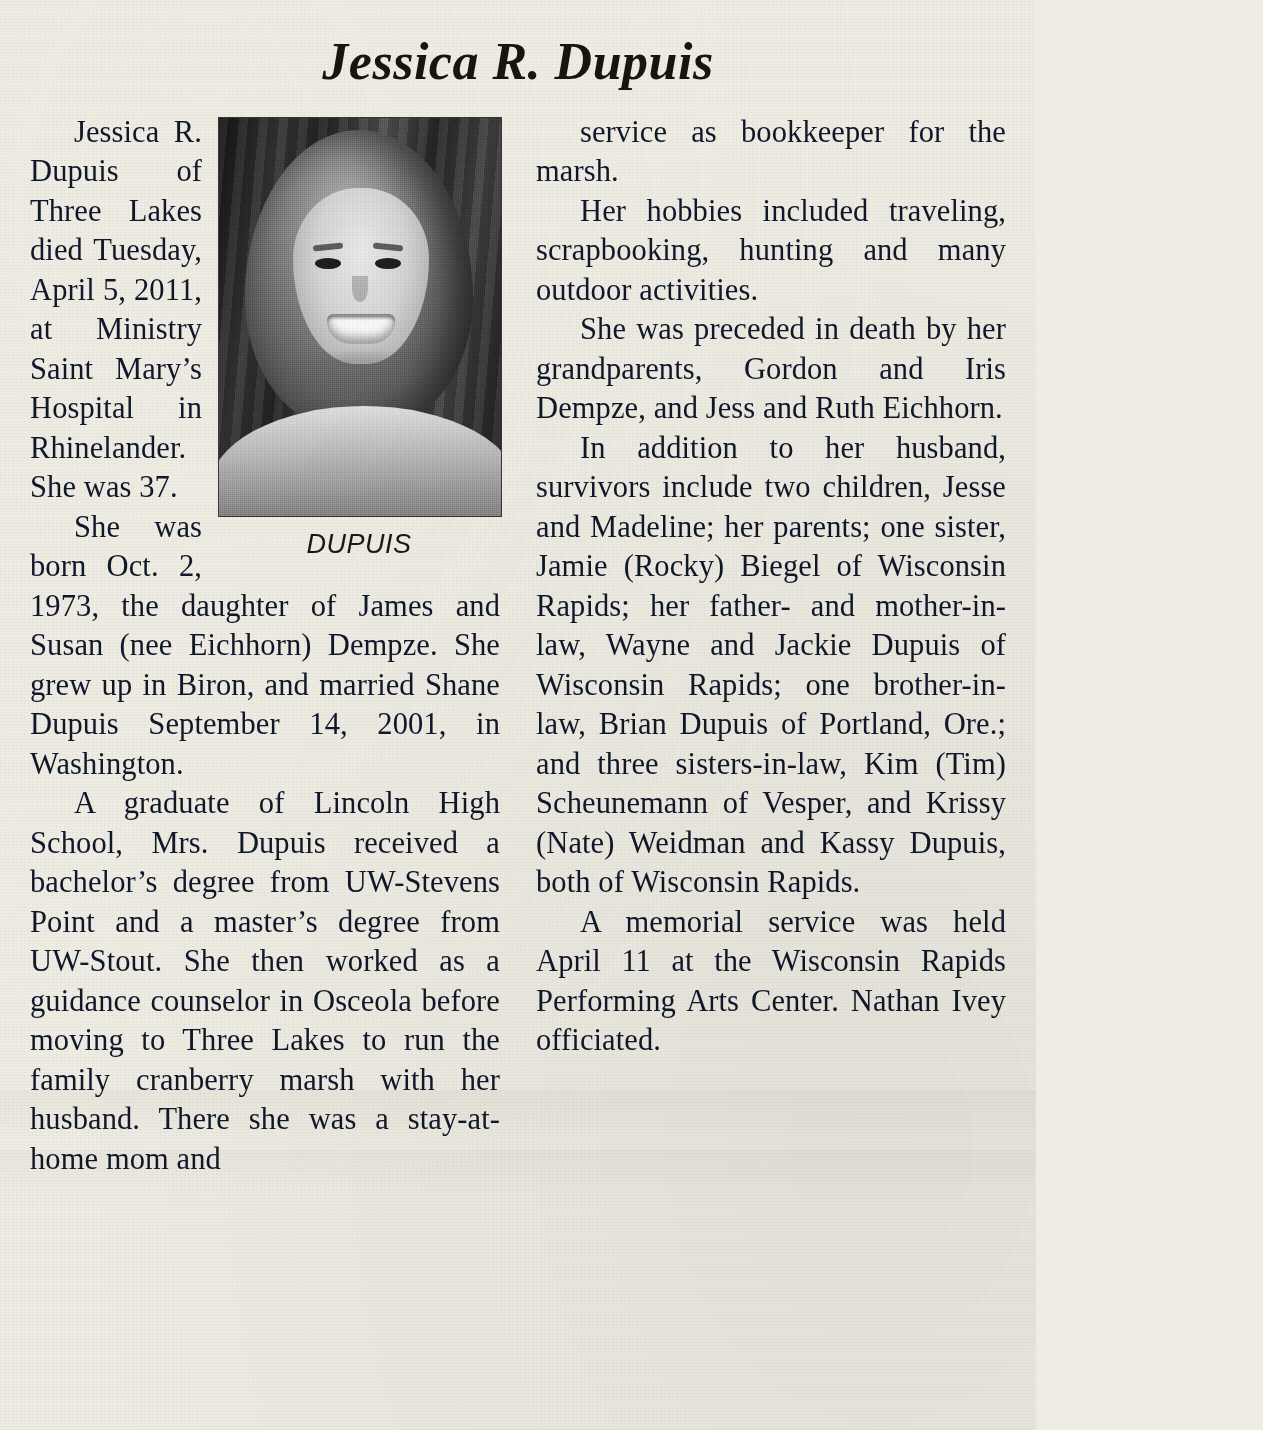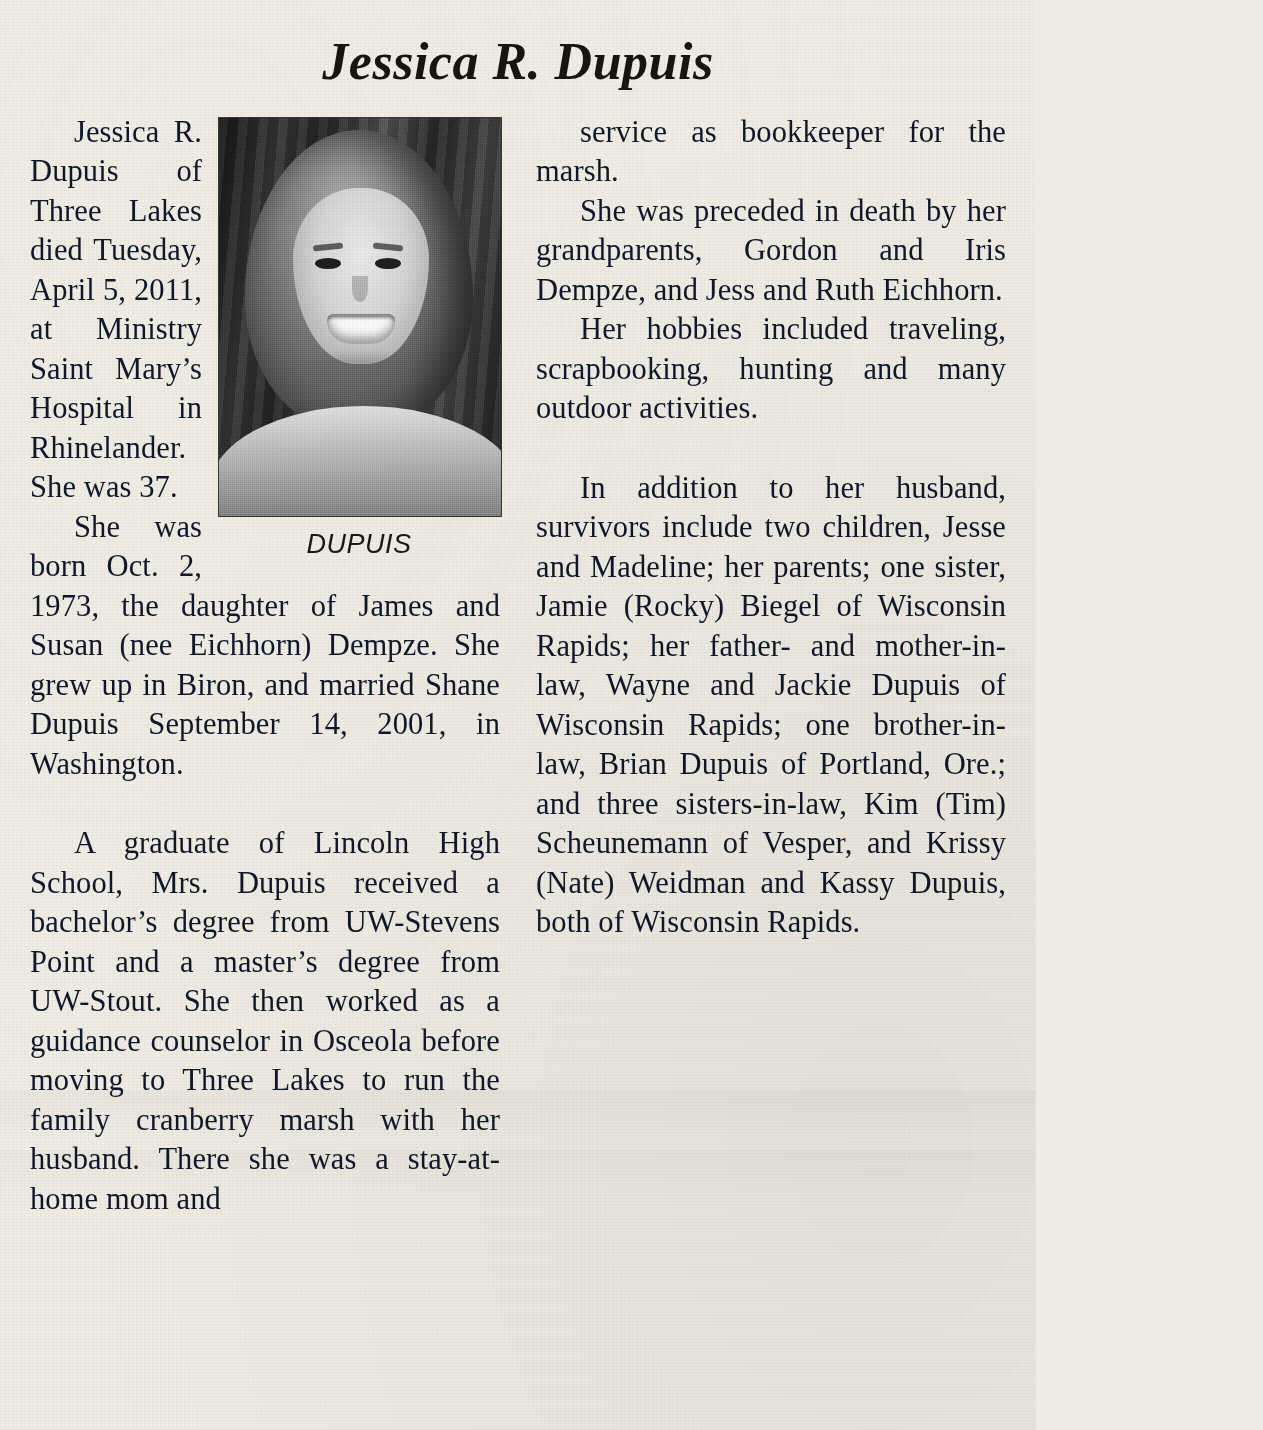--- a/index.html
+++ b/index.html
@@ -72,21 +72,20 @@
     font-size: 30.5px;
     line-height: 1.295;
     text-align: justify;
     text-justify: inter-word;
     text-indent: 44px;
     color: #0f172a;
     letter-spacing: 0.1px;
   }
   p.body:last-child {
     text-align-last: left;
-    margin-top: 40px;
   }
 
   .photo-wrap {
     float: right;
     width: 282px;
     margin: 4px 0 0 16px;
   }
   .photo {
     width: 282px;
     height: 398px;
@@ -207,22 +206,23 @@
         <div class="photo-caption">DUPUIS</div>
       </div>
 
       <p class="body">Jessica R. Dupuis of Three Lakes died Tuesday, April 5, 2011, at Ministry Saint Mary’s Hospital in Rhinelander. She was 37.</p>
       <p class="body">She was born Oct. 2, 1973, the daughter of James and Susan (nee Eichhorn) Dempze. She grew up in Biron, and married Shane Dupuis September 14, 2001, in Washington.</p>
       <p class="body">A graduate of Lincoln High School, Mrs. Dupuis received a bachelor’s degree from UW-Stevens Point and a master’s degree from UW-Stout. She then worked as a guidance counselor in Osceola before moving to Three Lakes to run the family cranberry marsh with her husband. There she was a stay-at-home mom and</p>
     </div>
 
     <div class="col">
       <p class="body">service as bookkeeper for the marsh.</p>
+      <p class="body">Her hobbies included traveling, scrapbooking, hunting and many outdoor activities.</p>
       <p class="body">She was preceded in death by her grandparents, Gordon and Iris Dempze, and Jess and Ruth Eichhorn.</p>
-      <p class="body">Her hobbies included traveling, scrapbooking, hunting and many outdoor activities.</p>
       <p class="body">In addition to her husband, survivors include two children, Jesse and Madeline; her parents; one sister, Jamie (Rocky) Biegel of Wisconsin Rapids; her father- and mother-in-law, Wayne and Jackie Dupuis of Wisconsin Rapids; one brother-in-law, Brian Dupuis of Portland, Ore.; and three sisters-in-law, Kim (Tim) Scheunemann of Vesper, and Krissy (Nate) Weidman and Kassy Dupuis, both of Wisconsin Rapids.</p>
+      <p class="body">A memorial service was held April 11 at the Wisconsin Rapids Performing Arts Center. Nathan Ivey officiated.</p>
     </div>
 
   </div>
 
   <div class="paper-grain"></div>
   <div class="bleed-through"></div>
 </div>
 
 </body></html>

